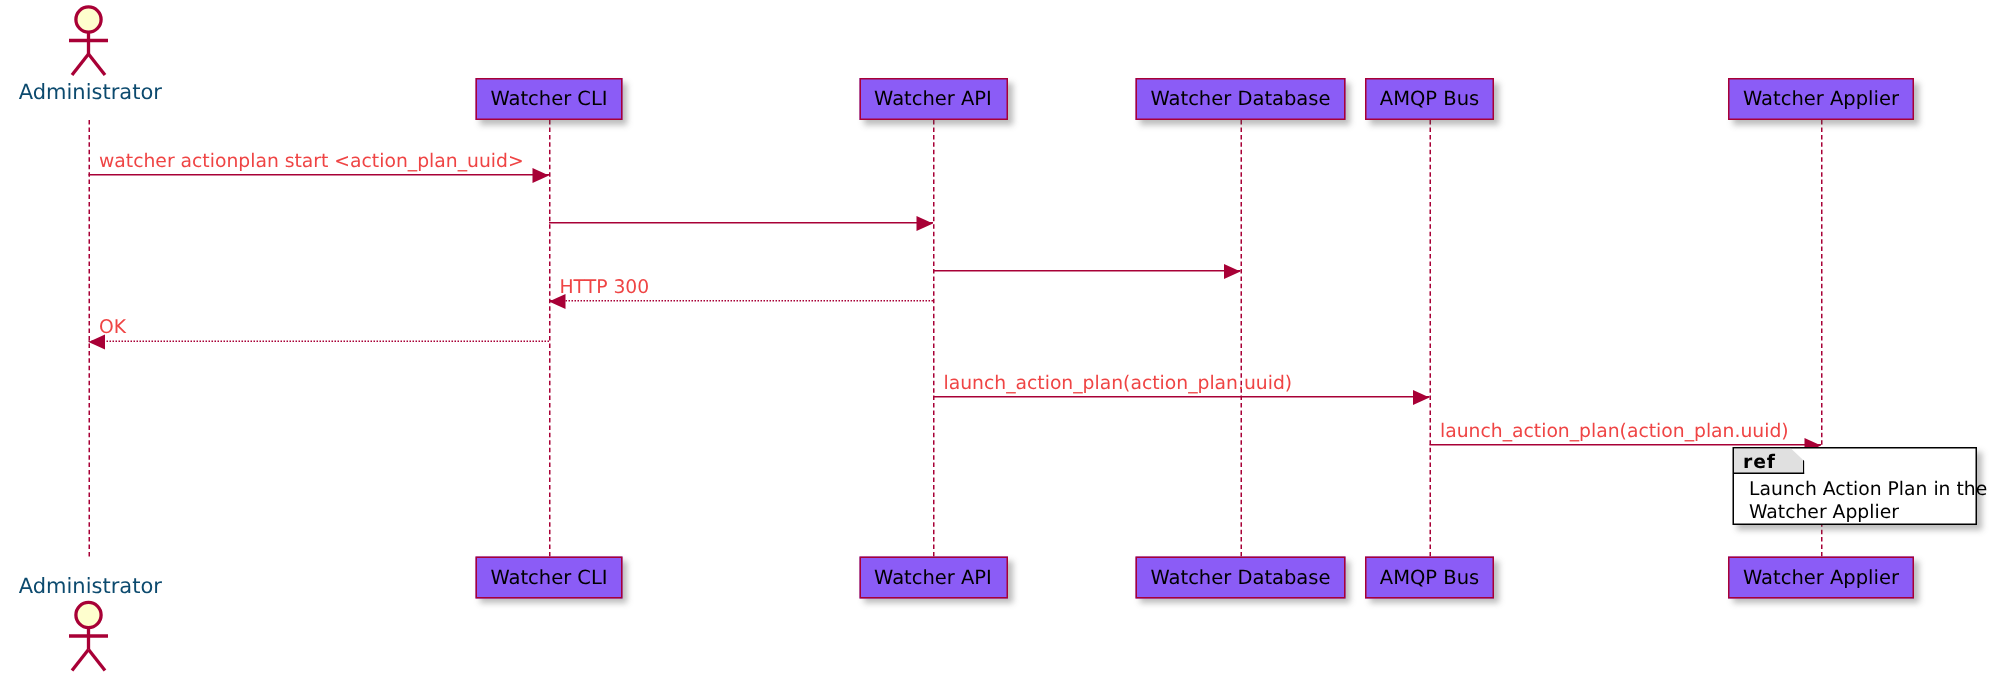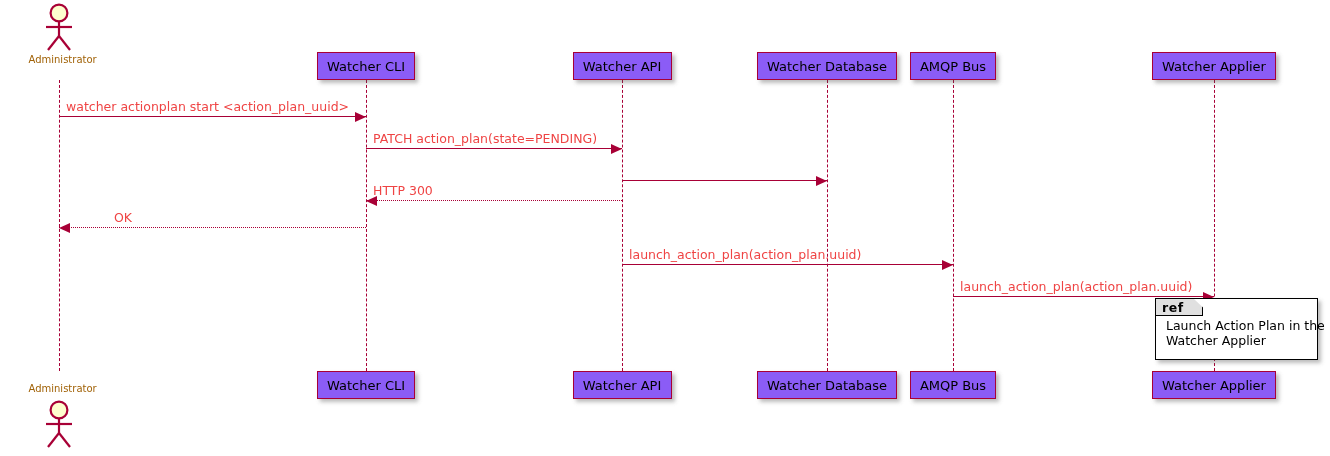--- a/index.html
+++ b/index.html
@@ -46,25 +46,24 @@
   
   .actor {
     position: absolute;
     width: 40px;
     height: 48px;
     z-index: 4;
   }
   .actor svg { display: block; overflow: visible; }
   .actor-label {
     position: absolute;
-    font-size: 10px;
-    color: #a16207;
+    font-size: 14px;
+    color: #0c4a6e;
     white-space: nowrap;
     z-index: 4;
-    margin-left: 16px;
   }
   
   .msg-line {
     position: absolute;
     height: 0;
     border-top: 1.6px solid #A80036;
     z-index: 3;
   }
   .msg-line.dotted {
     border-top: 1.6px dotted #A80036;
@@ -173,35 +172,34 @@
     <div class="participant" style="width: 140px; left: 757px; top: 371px;">Watcher Database</div>
     <div class="participant" style="width: 86px; left: 910px; top: 52px;">AMQP Bus</div>
     <div class="participant" style="width: 86px; left: 910px; top: 371px;">AMQP Bus</div>
     <div class="participant" style="width: 124px; left: 1152px; top: 52px;">Watcher Applier</div>
     <div class="participant" style="width: 124px; left: 1152px; top: 371px;">Watcher Applier</div>
     <div class="msg-line" style="left: 59px; width: 307px; top: 116px;"></div>
     <div class="arrowhead right" style="top: 112px; left: 355px;"></div>
     <div class="msg-label" style="left: 66px; top: 99px;">watcher actionplan start &lt;action_plan_uuid&gt;</div>
     <div class="msg-line" style="left: 366px; width: 256px; top: 148px;"></div>
     <div class="arrowhead right" style="top: 144px; left: 611px;"></div>
-    <div class="msg-label" style="left: 373px; top: 131px;">PATCH action_plan(state=PENDING)</div>
     <div class="msg-line" style="left: 622px; width: 205px; top: 180px;"></div>
     <div class="arrowhead right" style="top: 176px; left: 816px;"></div>
     <div class="msg-line dotted" style="left: 366px; width: 256px; top: 200px;"></div>
     <div class="arrowhead left" style="top: 196px; left: 366px;"></div>
     <div class="msg-label" style="left: 373px; top: 183px;">HTTP 300</div>
     <div class="msg-line dotted" style="left: 59px; width: 307px; top: 227px;"></div>
     <div class="arrowhead left" style="top: 223px; left: 59px;"></div>
-    <div class="msg-label" style="left: 66px; top: 210px; margin-left: 48px;">OK</div>
+    <div class="msg-label" style="left: 66px; top: 210px;">OK</div>
     <div class="msg-line" style="left: 622px; width: 331px; top: 264px;"></div>
     <div class="arrowhead right" style="top: 260px; left: 942px;"></div>
     <div class="msg-label" style="left: 629px; top: 247px;">launch_action_plan(action_plan.uuid)</div>
     <div class="msg-line" style="left: 953px; width: 261px; top: 296px;"></div>
     <div class="arrowhead right" style="top: 292px; left: 1203px;"></div>
     <div class="msg-label" style="left: 960px; top: 279px;">launch_action_plan(action_plan.uuid)</div>
-    <div class="ref-box" style="left: 1155px; top: 298px; width: 163px; height: 62px;">
+    <div class="ref-box" style="left: 1155px; top: 298px; width: 163px; height: 52px;">
       <div class="ref-header" style="width: 47px;">ref</div>
       <div class="ref-body">
         <div>Launch Action Plan in the</div>
         <div>Watcher Applier</div>
       </div>
     </div>
   </div>
 
 </body></html>

